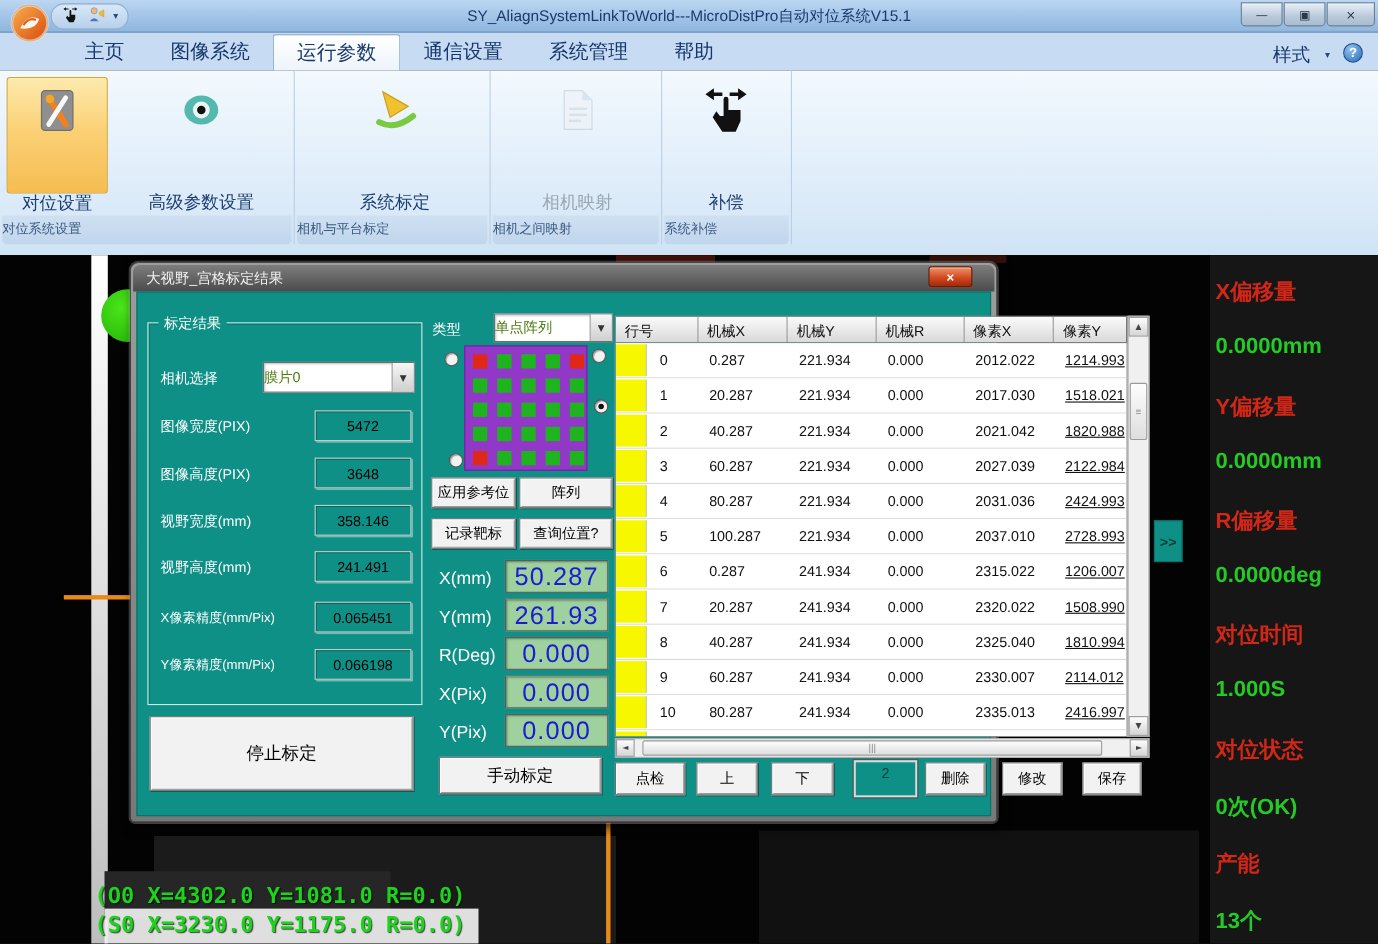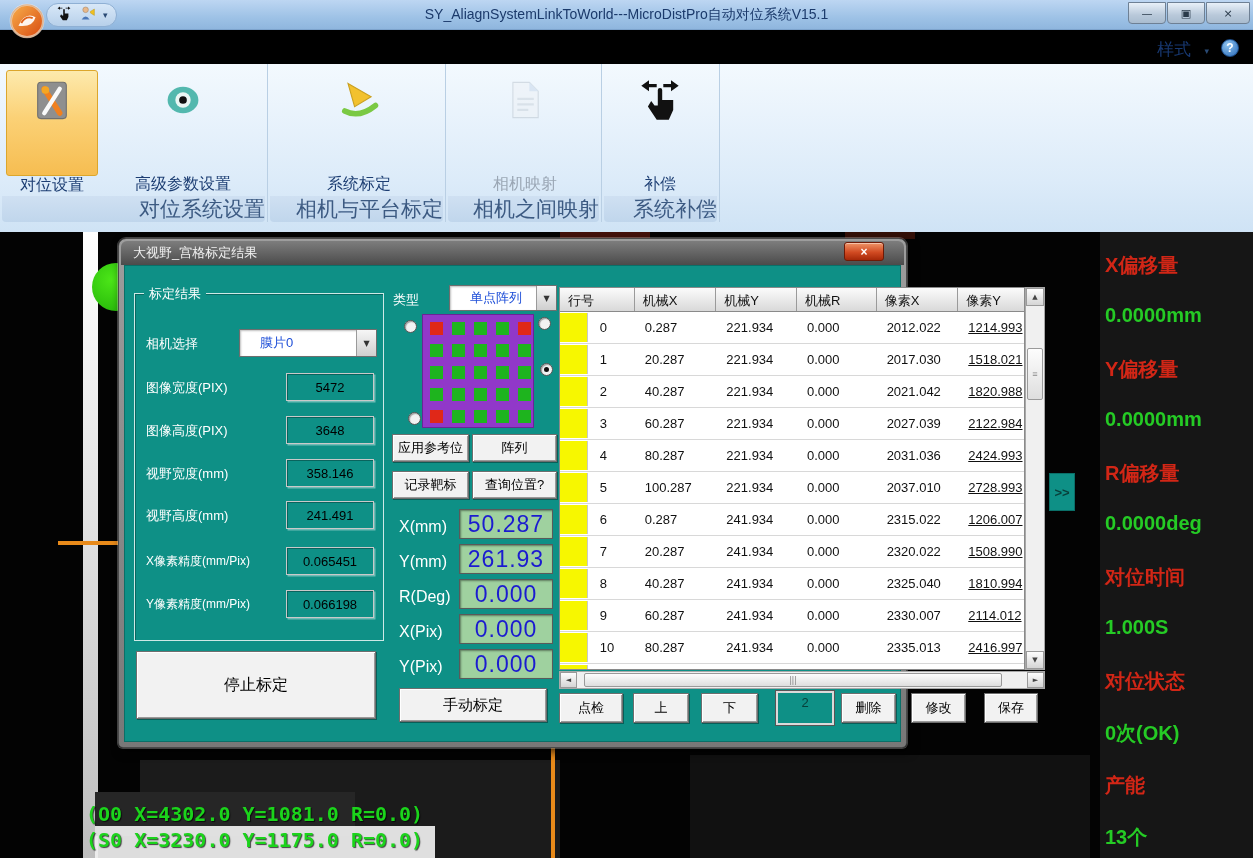--- a/index.html
+++ b/index.html
@@ -21,21 +21,21 @@
   .tabrow{left:0;top:30px;width:1253px;height:34px;background:#c7dcf2;display:flex;align-items:flex-end;padding-left:56px;}
   .tab{height:33px;line-height:33px;padding:0 21px;font-size:18px;color:#17376f;white-space:nowrap;}
   .tab.active{background:linear-gradient(#ffffff,#eef4fb);border:1px solid #96b2d2;border-bottom:none;border-radius:3px 3px 0 0;}
   .style-btn{right:62px;top:38px;font-size:17px;color:#17376f;}
   .style-caret{right:44px;top:46px;}
   .helpicon{right:14px;top:39px;width:18px;height:18px;border-radius:50%;background:radial-gradient(circle at 35% 30%,#8ec4f0,#2a6ab8);color:#fff;font-size:12px;font-weight:bold;display:flex;align-items:center;justify-content:center;border:1px solid #1d4f8c;}
 
   
   .ribbonwrap{left:0;top:64px;width:1253px;height:168px;background:linear-gradient(#f3f9fe,#dcebf9 70%,#cfe3f5);}
   .rgroup{position:absolute;top:0;height:158px;border-right:1px solid #b9cfe4;}
-  .rglabel{position:absolute;left:2px;right:2px;top:132px;height:26px;background:linear-gradient(#cfe0f2,#c0d6ec);text-align:right;font-size:21px;color:#3c5a82;line-height:25px;border-radius:0 0 4px 4px;}
+  .rglabel{position:absolute;left:2px;right:2px;top:132px;height:26px;background:linear-gradient(#cfe0f2,#c0d6ec);text-align:left;font-size:12px;color:#3c5a82;line-height:25px;border-radius:0 0 4px 4px;}
   .rbtn{display:flex;flex-direction:column;align-items:center;font-size:16px;color:#1d3e73;cursor:default;gap:45px;}
   .rbtn .ric{margin-top:8px;width:44px;height:44px;}
   .rbtn .rlabel{margin-top:7px;white-space:nowrap;}
   .rbtn.selected{background:linear-gradient(#fdeaad,#fbd176 45%,#f6bd51);border:1px solid #dca62c;border-radius:3px;}
   .rbtn.disabled{color:#9aa6b4;}
 
   
   .stage{left:0;top:232px;width:1253px;height:626px;background:#030303;}
   .statuspanel{left:1100px;top:0;width:153px;height:626px;background:#161616;}
   .sl{font-size:20px;font-weight:bold;color:#d22616;white-space:nowrap;}
@@ -45,21 +45,21 @@
   
   .dialog{left:118px;top:6px;width:789px;height:510px;background:linear-gradient(#9d9d9d,#787878);border:1px solid #4a4a4a;border-radius:8px 8px 5px 5px;box-shadow:0 0 0 1px rgba(255,255,255,.25),3px 4px 10px rgba(0,0,0,.7);}
   .dlg-title{position:absolute;left:2px;top:2px;right:2px;height:24px;background:linear-gradient(#7d7d7d,#4b4b4b);border-radius:6px 6px 0 0;color:#f2f2f2;font-size:13px;line-height:24px;padding-left:12px;}
   .dlg-close{position:absolute;right:22px;top:3px;width:40px;height:19px;background:linear-gradient(#ef9468,#d14a22 55%,#a52808);border:1px solid #6e1a06;border-radius:3px;color:#fff;font-weight:bold;font-size:12px;display:flex;align-items:center;justify-content:center;box-shadow:inset 0 1px 0 rgba(255,255,255,.45);}
   .dlg-body{position:absolute;left:5px;top:26px;right:5px;bottom:5px;background:#0e9086;border:1px solid #0a6f68;}
   .wlabel{color:#fff;font-size:13px;white-space:nowrap;}
   .gbox{border:1px solid #cde9e6;box-shadow:inset 1px 1px 0 rgba(0,0,0,.28);}
   .gb-label{background:#0e9086;padding:0 5px;color:#fff;font-size:13px;}
   .fbox{width:88px;height:28px;background:#0e9086;border:1px solid #c9c9c9;box-shadow:1.5px 1.5px 0 rgba(255,255,255,.4),inset 1px 1px 0 rgba(0,0,0,.3);color:#000;font-size:13px;display:flex;align-items:center;justify-content:center;}
   .dd{background:#fff;border:1px solid #6e6e6e;box-shadow:inset 1px 1px 2px rgba(0,0,0,.25);display:flex;align-items:center;}
-  .dd .ddtext{flex:1;padding-left:20px;font-size:13px;color:#1d4ed8;}
+  .dd .ddtext{flex:1;padding-left:0;font-size:13px;color:#4d7c0f;}
   .dd .ddarrow{width:20px;align-self:stretch;background:linear-gradient(#f6f6f6,#cfcfcf);border-left:1px solid #9a9a9a;display:flex;align-items:center;justify-content:center;font-size:8px;color:#333;font-family:"DejaVu Sans",sans-serif;}
   .btn3{background:#f2f2f2;border:1px solid #6e6e6e;box-shadow:inset 1px 1px 0 #ffffff,inset -1px -1px 0 #9a9a9a,1px 1px 0 rgba(0,0,0,.35);color:#000;display:flex;align-items:center;justify-content:center;font-size:13px;white-space:nowrap;}
   .grid{display:grid;grid-template-columns:repeat(5,13px);grid-auto-rows:13px;gap:9px 9px;padding:7px;background:#9138c9;border:1px solid #6a2496;}
   .gcell{width:13px;height:13px;}
   .ggreen{background:#1eb41e;}
   .gred{background:#e02818;}
   .radio{width:13px;height:13px;border-radius:50%;background:#f2f2f2;border:1px solid #555;box-shadow:inset 1px 1px 1px rgba(0,0,0,.35);}
   .radio.sel::after{content:"";display:block;width:5px;height:5px;border-radius:50%;background:#111;margin:3px auto;}
   .vlabel{color:#fff;font-size:16px;white-space:nowrap;}
   .vbox{width:94px;height:30px;background:#9fd19f;color:#1b1bd0;font-size:23px;display:flex;align-items:center;justify-content:center;border:1px solid #5a5a5a;box-shadow:inset 1px 1px 2px rgba(0,0,0,.4);overflow:hidden;letter-spacing:1px;}
@@ -122,20 +122,28 @@
             <stop offset="1" stop-color="#d84a10"></stop>
           </linearGradient>
         </defs>
       <circle cx="20" cy="20" r="17" fill="url(#lg)" stroke="#b05a10" stroke-width="1.5"></circle>
       <circle cx="20" cy="20" r="17" fill="none" stroke="#ffffff" stroke-opacity=".55" stroke-width="2.5"></circle>
       <path d="M11 25 q7 -15 18 -9 q-3 11 -18 9" fill="#ffffff" opacity=".92"></path>
       <path d="M14 22 q5 -8 12 -5" fill="none" stroke="#e06018" stroke-width="2"></path>
     </svg>
   </div>
 
+  <div class="abs tabrow">
+    <div class="tab">主页</div>
+    <div class="tab">图像系统</div>
+    <div class="tab active">运行参数</div>
+    <div class="tab">通信设置</div>
+    <div class="tab">系统管理</div>
+    <div class="tab">帮助</div>
+  </div>
   <div class="abs style-btn">样式</div>
   <div class="abs style-caret caret">▾</div>
   <div class="abs helpicon">?</div>
 
   <div class="abs ribbonwrap">
     <div class="rgroup" style="left:0;width:268px">
       <div class="rglabel">对位系统设置</div>
     </div>
     <div class="rgroup" style="left:268px;width:178px">
       <div class="rglabel">相机与平台标定</div>

